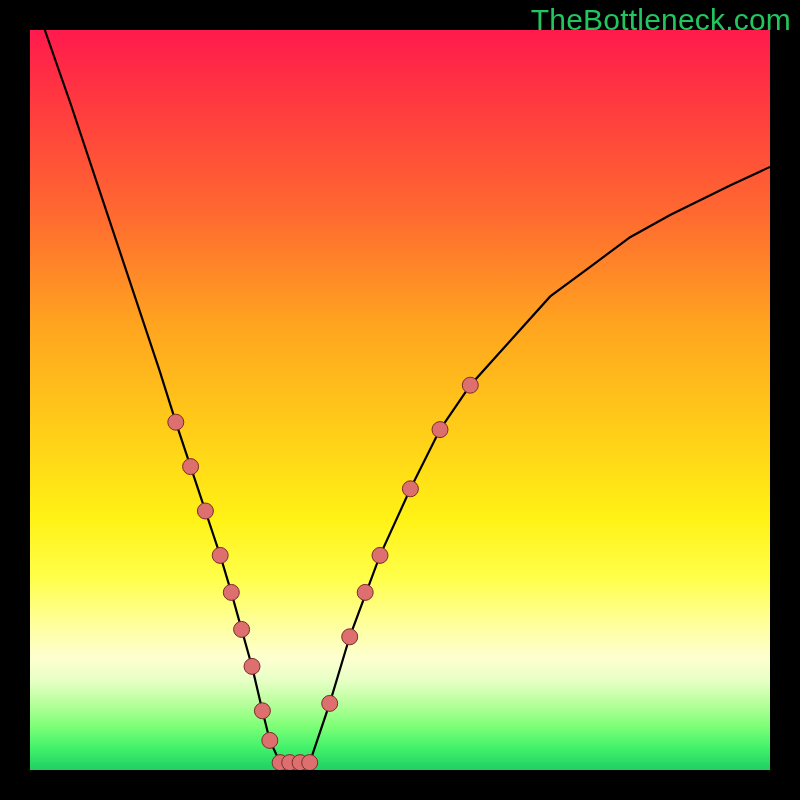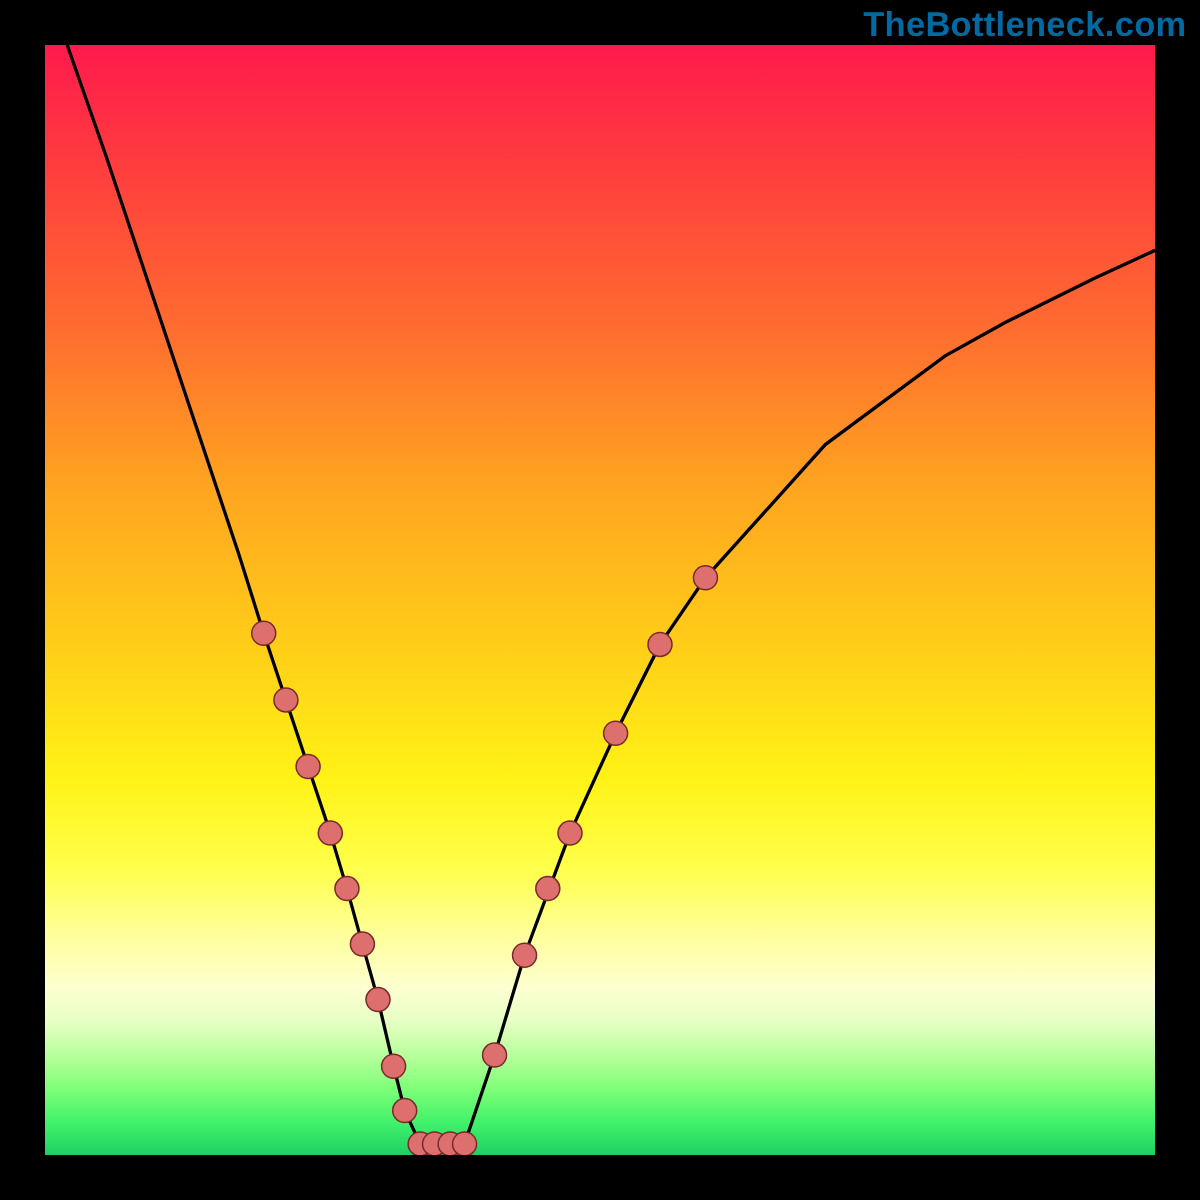--- a/index.html
+++ b/index.html
@@ -46,24 +46,24 @@
     position: absolute;
     left: 0;
     top: 0;
     width: 740px;
     height: 740px;
   }
   .watermark {
     position: absolute;
     top: 3px;
     right: 9px;
-    color: #0369a1;
-    font-size: 23px;
+    color: #22c55e;
+    font-size: 30px;
     letter-spacing: 0.2px;
-    font-weight: 700;
+    font-weight: 400;
     user-select: none;
   }
 </style>
 </head>
 <body>
 
 <div class="frame">
   <div class="plot">
     <svg class="curve" viewBox="0 0 740 740">
       <path id="curvePath" fill="none" stroke="#000" stroke-width="2.2" d="M14.8 0.0 L40.7 74.0 L70.3 162.8 L99.9 251.6 L129.5 340.4 L145.8 392.2 L160.6 436.6 L175.4 481.0 L190.2 525.4 L201.3 562.4 L211.6 599.4 L222.0 636.4 L232.4 680.8 L239.8 710.4 L250.1 732.6 L279.7 732.6 L299.7 673.4 L319.7 606.8 L350.0 525.4 L380.4 458.8 L410.0 399.6 L440.3 355.2 L480.3 310.8 L520.2 266.4 L560.2 236.8 L600.1 207.2 L640.1 185.0 L700.0 155.4 L740.0 136.9"></path>

